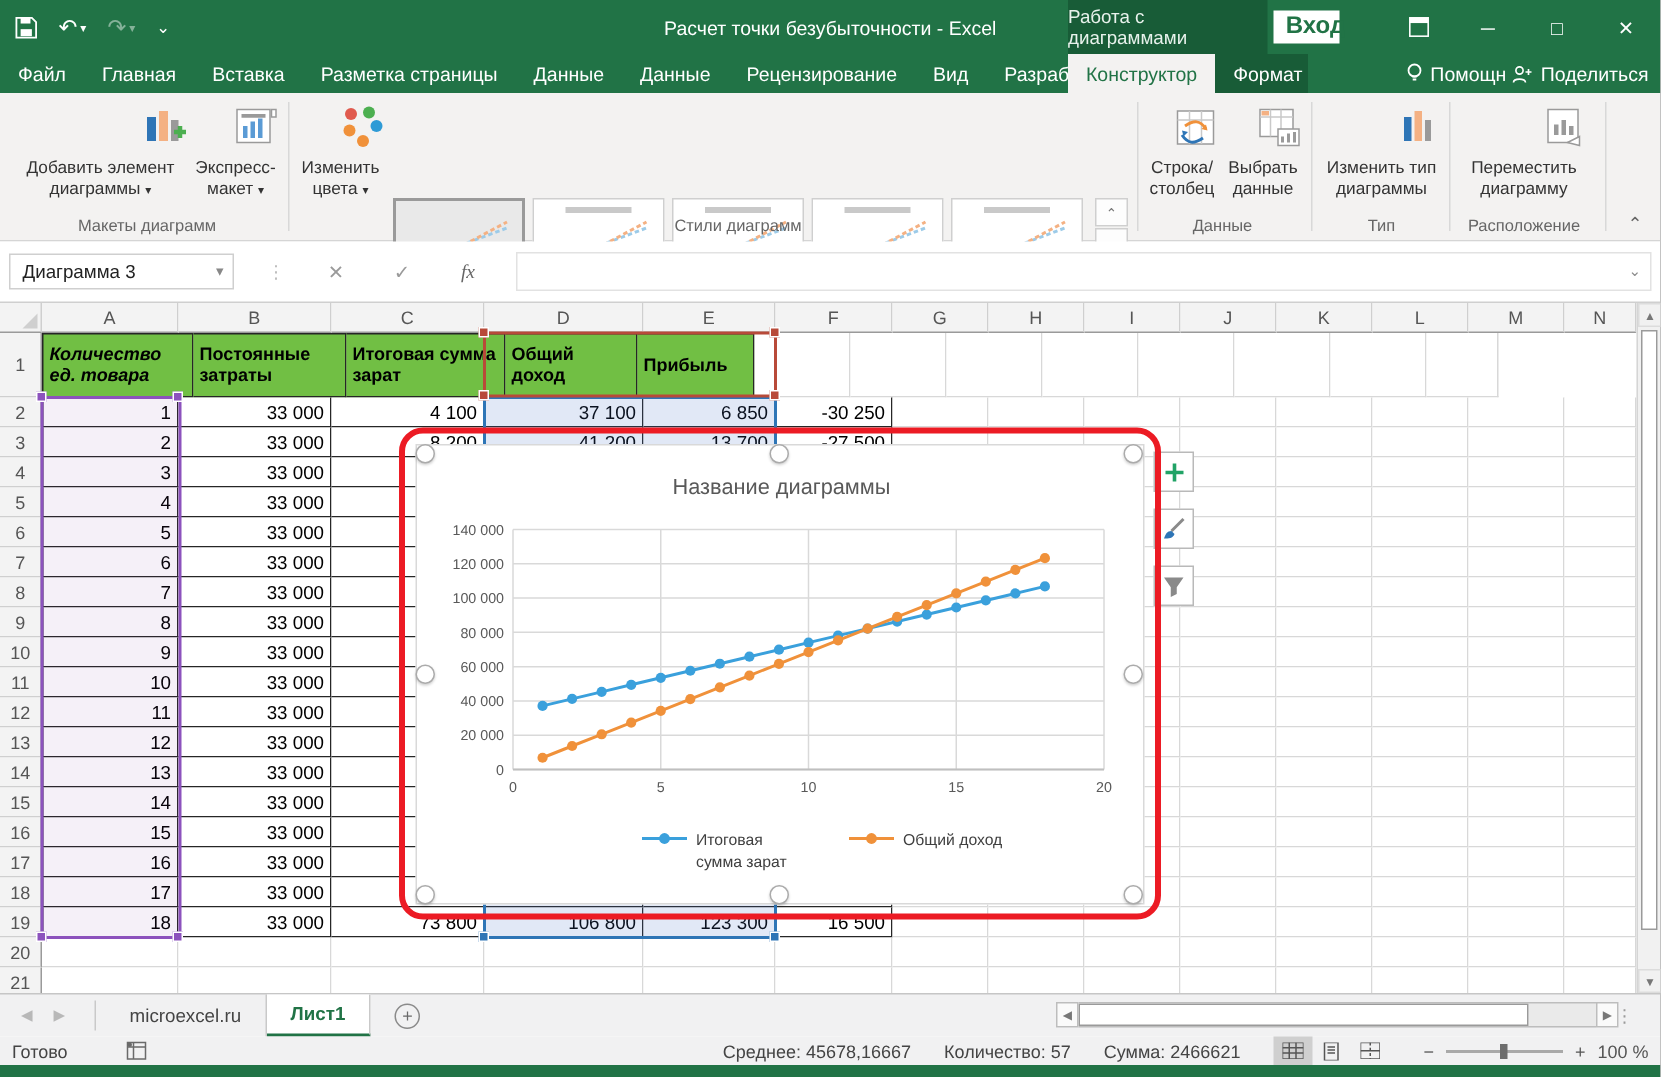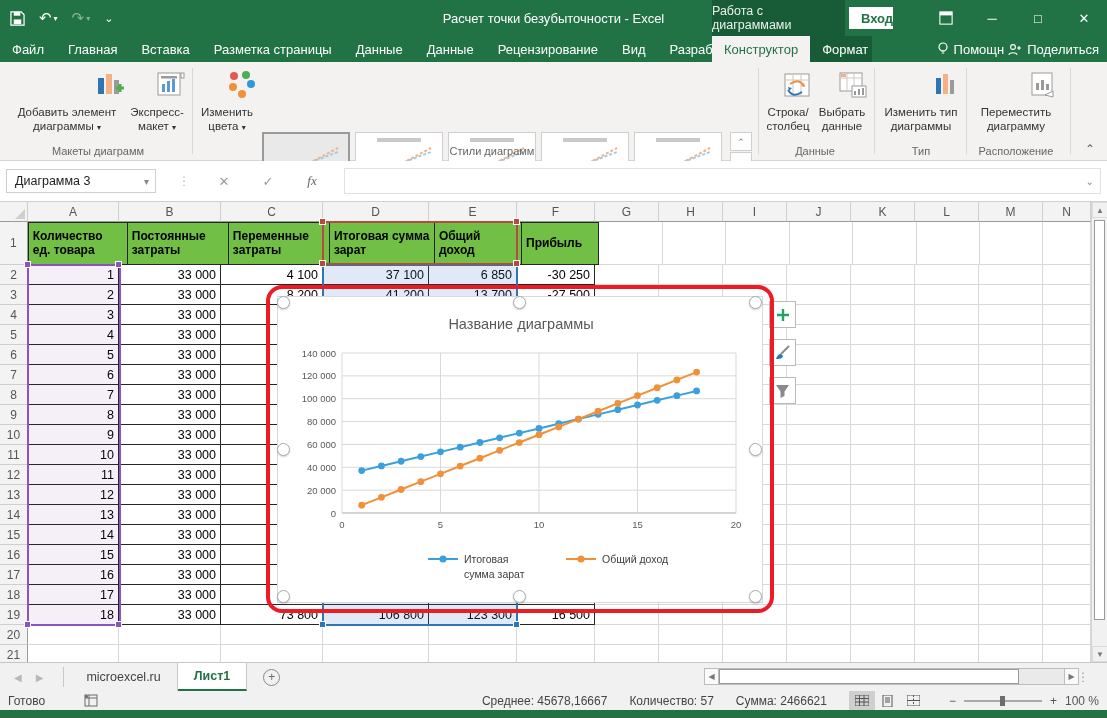--- a/index.html
+++ b/index.html
@@ -8,21 +8,21 @@
     position:relative; width:1107px; height:718px; overflow:hidden;
     font-family:"Liberation Sans", sans-serif; background:#fff;
   }
   
   .titlebar { position:absolute; left:0; top:0; width:1107px; height:36px; background:#217346; color:#fff; }
   .qat { position:absolute; left:10px; top:0; height:36px; display:flex; align-items:center; gap:14px; }
   .qat .ic { font-size:15px; color:#fff; cursor:pointer; display:flex; align-items:center; }
   .qat .ic.dis { opacity:.45; }
   .win-title { position:absolute; left:0; right:0; top:0; height:36px; display:flex; align-items:center; justify-content:center; font-size:13px; pointer-events:none; }
   .ctx-band { position:absolute; left:712px; top:0; width:133px; height:36px; background:#185c37; display:flex; align-items:center; justify-content:center; font-size:12.5px; color:#e8f2ec; }
-  .signin { position:absolute; left:849px; top:7px; width:44px; height:22px; background:#fff; color:#217346; font-weight:bold; font-size:13px; display:flex; align-items:center; justify-content:center; cursor:pointer;padding-left:12px; }
+  .signin { position:absolute; left:849px; top:7px; width:44px; height:22px; background:#fff; color:#217346; font-weight:bold; font-size:16px; display:flex; align-items:center; justify-content:center; cursor:pointer;padding-left:12px; }
   .wbtns { position:absolute; right:0; top:0; height:36px; display:flex; align-items:center; }
   .wbtn { width:46px; height:36px; display:flex; align-items:center; justify-content:center; font-size:13px; cursor:pointer; }
   
   .menubar { position:absolute; left:0; top:36px; width:1107px; height:26px; background:#217346; display:flex; align-items:stretch; color:#fff; font-size:13px; }
   .mtab { padding:0 12px; display:flex; align-items:center; cursor:pointer; }
   .ctx-tabs { position:absolute; left:712px; top:0; width:160px; height:26px; background:#185c37; display:flex; }
   .mtab.active { background:#f3f2f1; color:#217346; }
   .menu-right { position:absolute; right:8px; top:0; height:26px; display:flex; align-items:center; gap:4px; font-size:13px; }
   .menu-right .item { display:flex; align-items:center; gap:5px; cursor:pointer; }
   
@@ -346,23 +346,22 @@
         <div class="chead" style="width: 64px;">H</div>
         <div class="chead" style="width: 64px;">I</div>
         <div class="chead" style="width: 64px;">J</div>
         <div class="chead" style="width: 64px;">K</div>
         <div class="chead" style="width: 64px;">L</div>
         <div class="chead" style="width: 64px;">M</div>
         <div class="chead" style="width: 48px;">N</div>
       </div>
       <div class="srow" style="height: 43px;">
         <div class="rown">1</div>
-        <div class="cell tbl tfirst hgreen" style="width: 101px;">Количество ед. товара</div>
+        <div class="cell tbl tfirst hgreen" style="width: 101px; font-style: italic;">Количество ед. товара</div>
         <div class="cell tbl hgreen" style="width: 102px;">Постоянные затраты</div>
-        <div class="cell tbl hgreen" style="width: 102px;">Переменные затраты</div>
         <div class="cell tbl hgreen" style="width: 106px;">Итоговая сумма зарат</div>
         <div class="cell tbl hgreen" style="width: 88px;">Общий доход</div>
         <div class="cell tbl hgreen" style="width: 78px;">Прибыль</div>
         <div class="cell" style="width: 64px;"></div>
         <div class="cell" style="width: 64px;"></div>
         <div class="cell" style="width: 64px;"></div>
         <div class="cell" style="width: 64px;"></div>
         <div class="cell" style="width: 64px;"></div>
         <div class="cell" style="width: 64px;"></div>
         <div class="cell" style="width: 64px;"></div>

